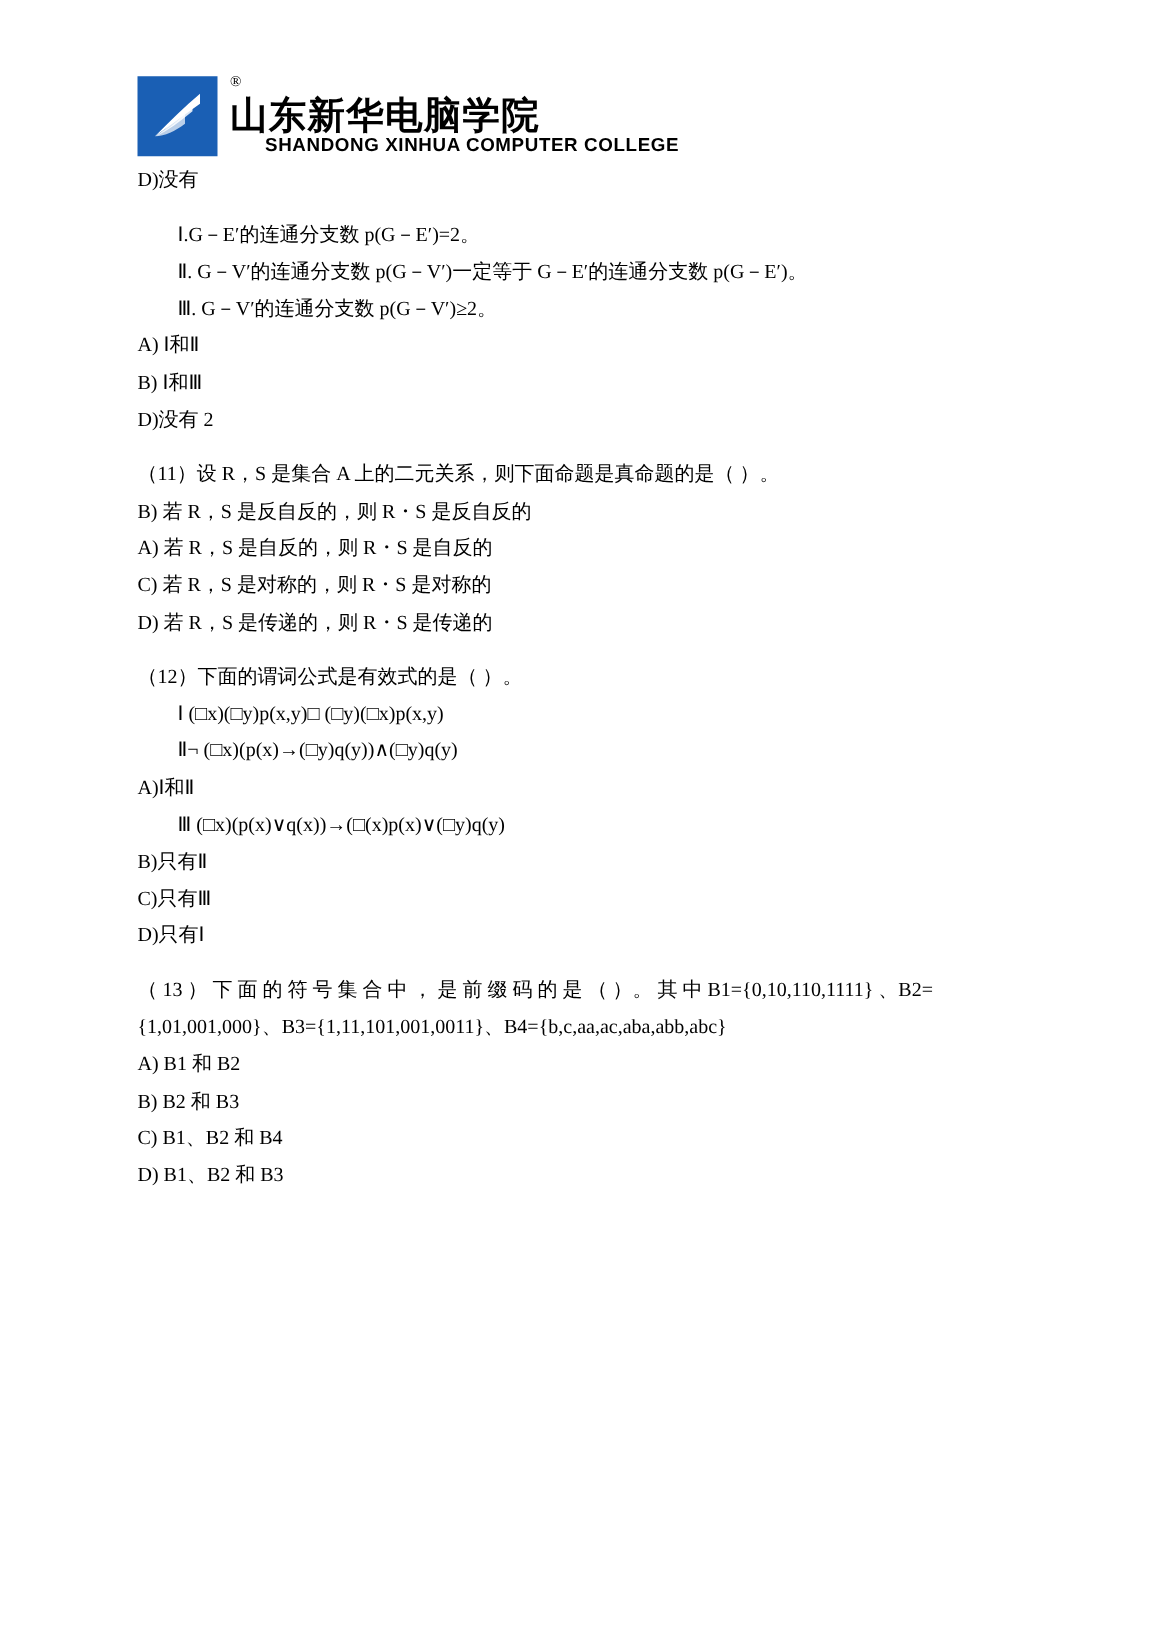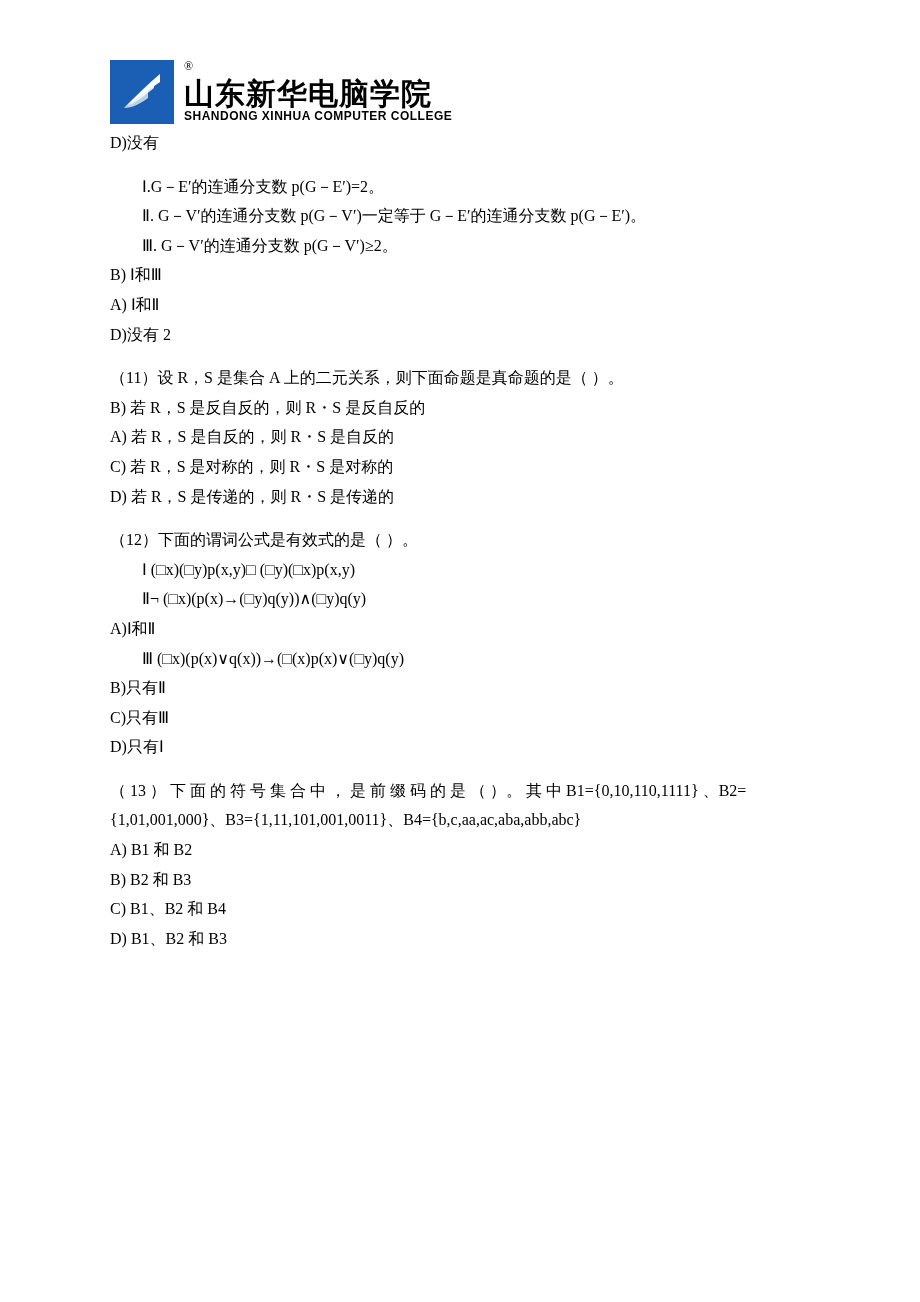--- a/index.html
+++ b/index.html
@@ -41,23 +41,24 @@
   .logo-text-cn {
     font-family: "SimHei","黑体",sans-serif;
     font-weight: 900;
     font-size: 30px;
     letter-spacing: 1px;
     line-height: 1;
   }
   .logo-text-en {
     font-family: Arial, sans-serif;
     font-weight: bold;
-    font-size: 12px;
+    font-size: 15px;
     letter-spacing: 0.5px;
     line-height: 1.2;
+    margin-left: 28px;
   }
   .line { line-height: 1.85; }
   .block { margin-top: 14px; }
   .indent1 { padding-left: 2em; }
 </style>
 </head>
 <body>
 
 <div class="page">
 
@@ -77,22 +78,22 @@
       <div class="logo-text-en">SHANDONG XINHUA COMPUTER COLLEGE</div>
     </div>
   </div>
 
   <div class="line">D)没有</div>
 
   <div class="block">
     <div class="line indent1">Ⅰ.G－E′的连通分支数 p(G－E′)=2。</div>
     <div class="line indent1">Ⅱ. G－V′的连通分支数 p(G－V′)一定等于 G－E′的连通分支数 p(G－E′)。</div>
     <div class="line indent1">Ⅲ. G－V′的连通分支数 p(G－V′)≥2。</div>
+    <div class="line">A) Ⅰ和Ⅱ</div>
     <div class="line">B) Ⅰ和Ⅲ</div>
-    <div class="line">A) Ⅰ和Ⅱ</div>
     <div class="line">D)没有 2</div>
   </div>
 
   <div class="block">
     <div class="line">（11）设 R，S 是集合 A 上的二元关系，则下面命题是真命题的是（  ）。</div>
     <div class="line">B) 若 R，S 是反自反的，则 R・S 是反自反的</div>
     <div class="line">A) 若 R，S 是自反的，则 R・S 是自反的</div>
     <div class="line">C) 若 R，S 是对称的，则 R・S 是对称的</div>
     <div class="line">D) 若 R，S 是传递的，则 R・S 是传递的</div>
   </div>

